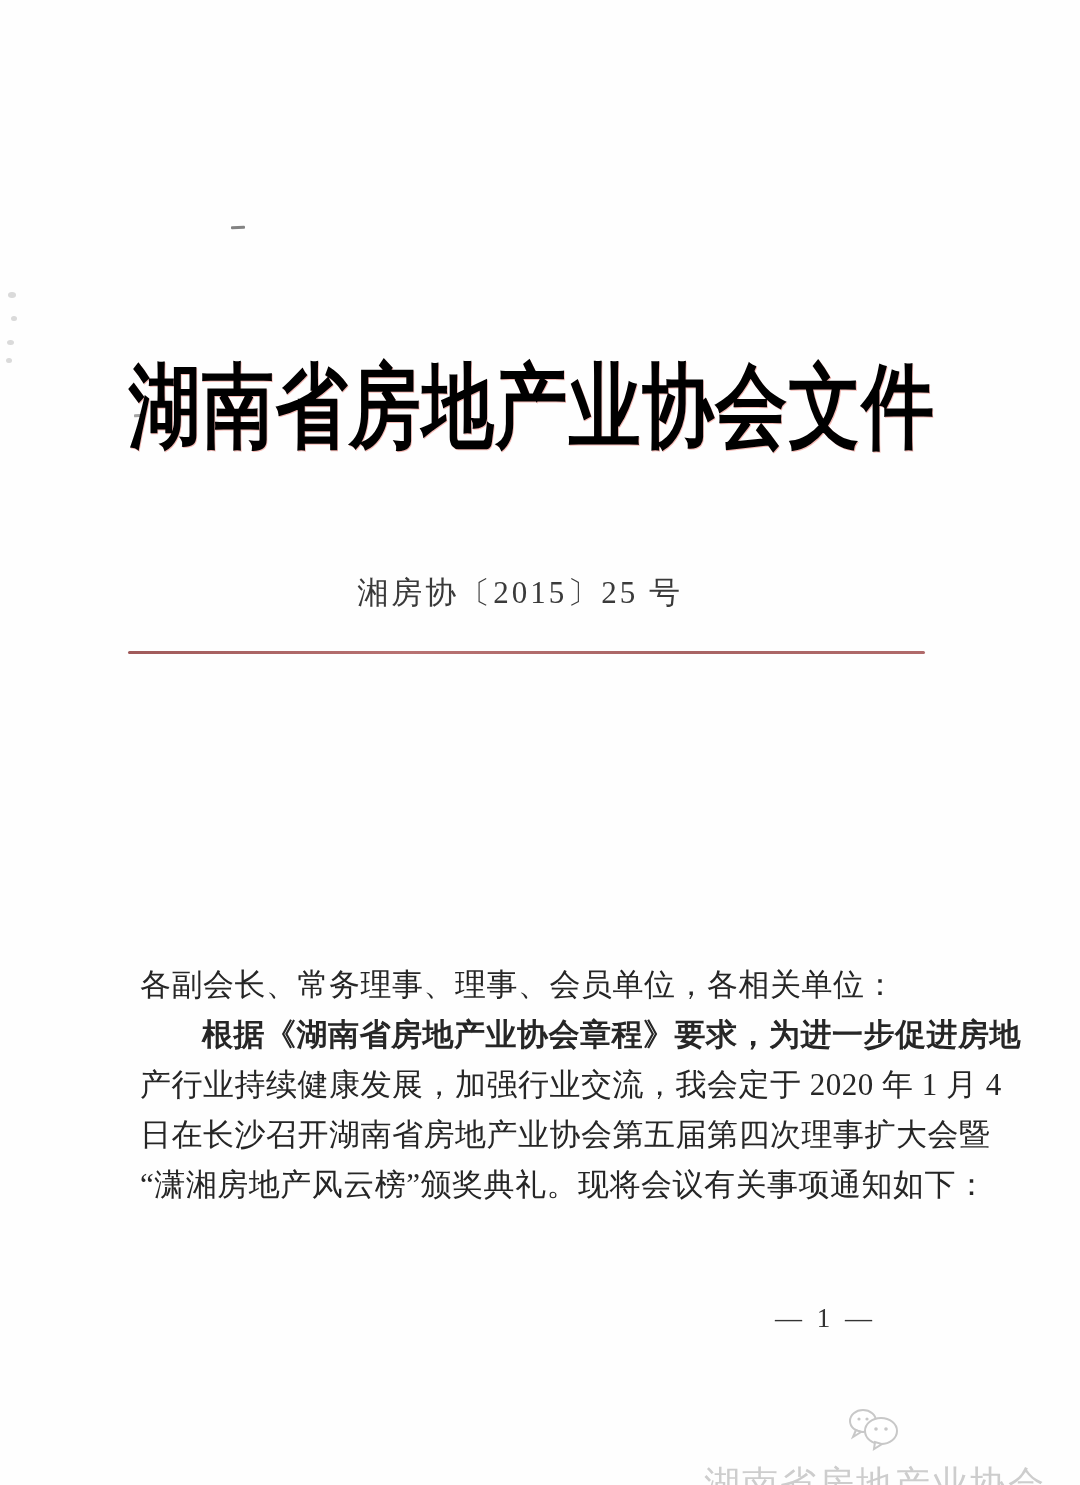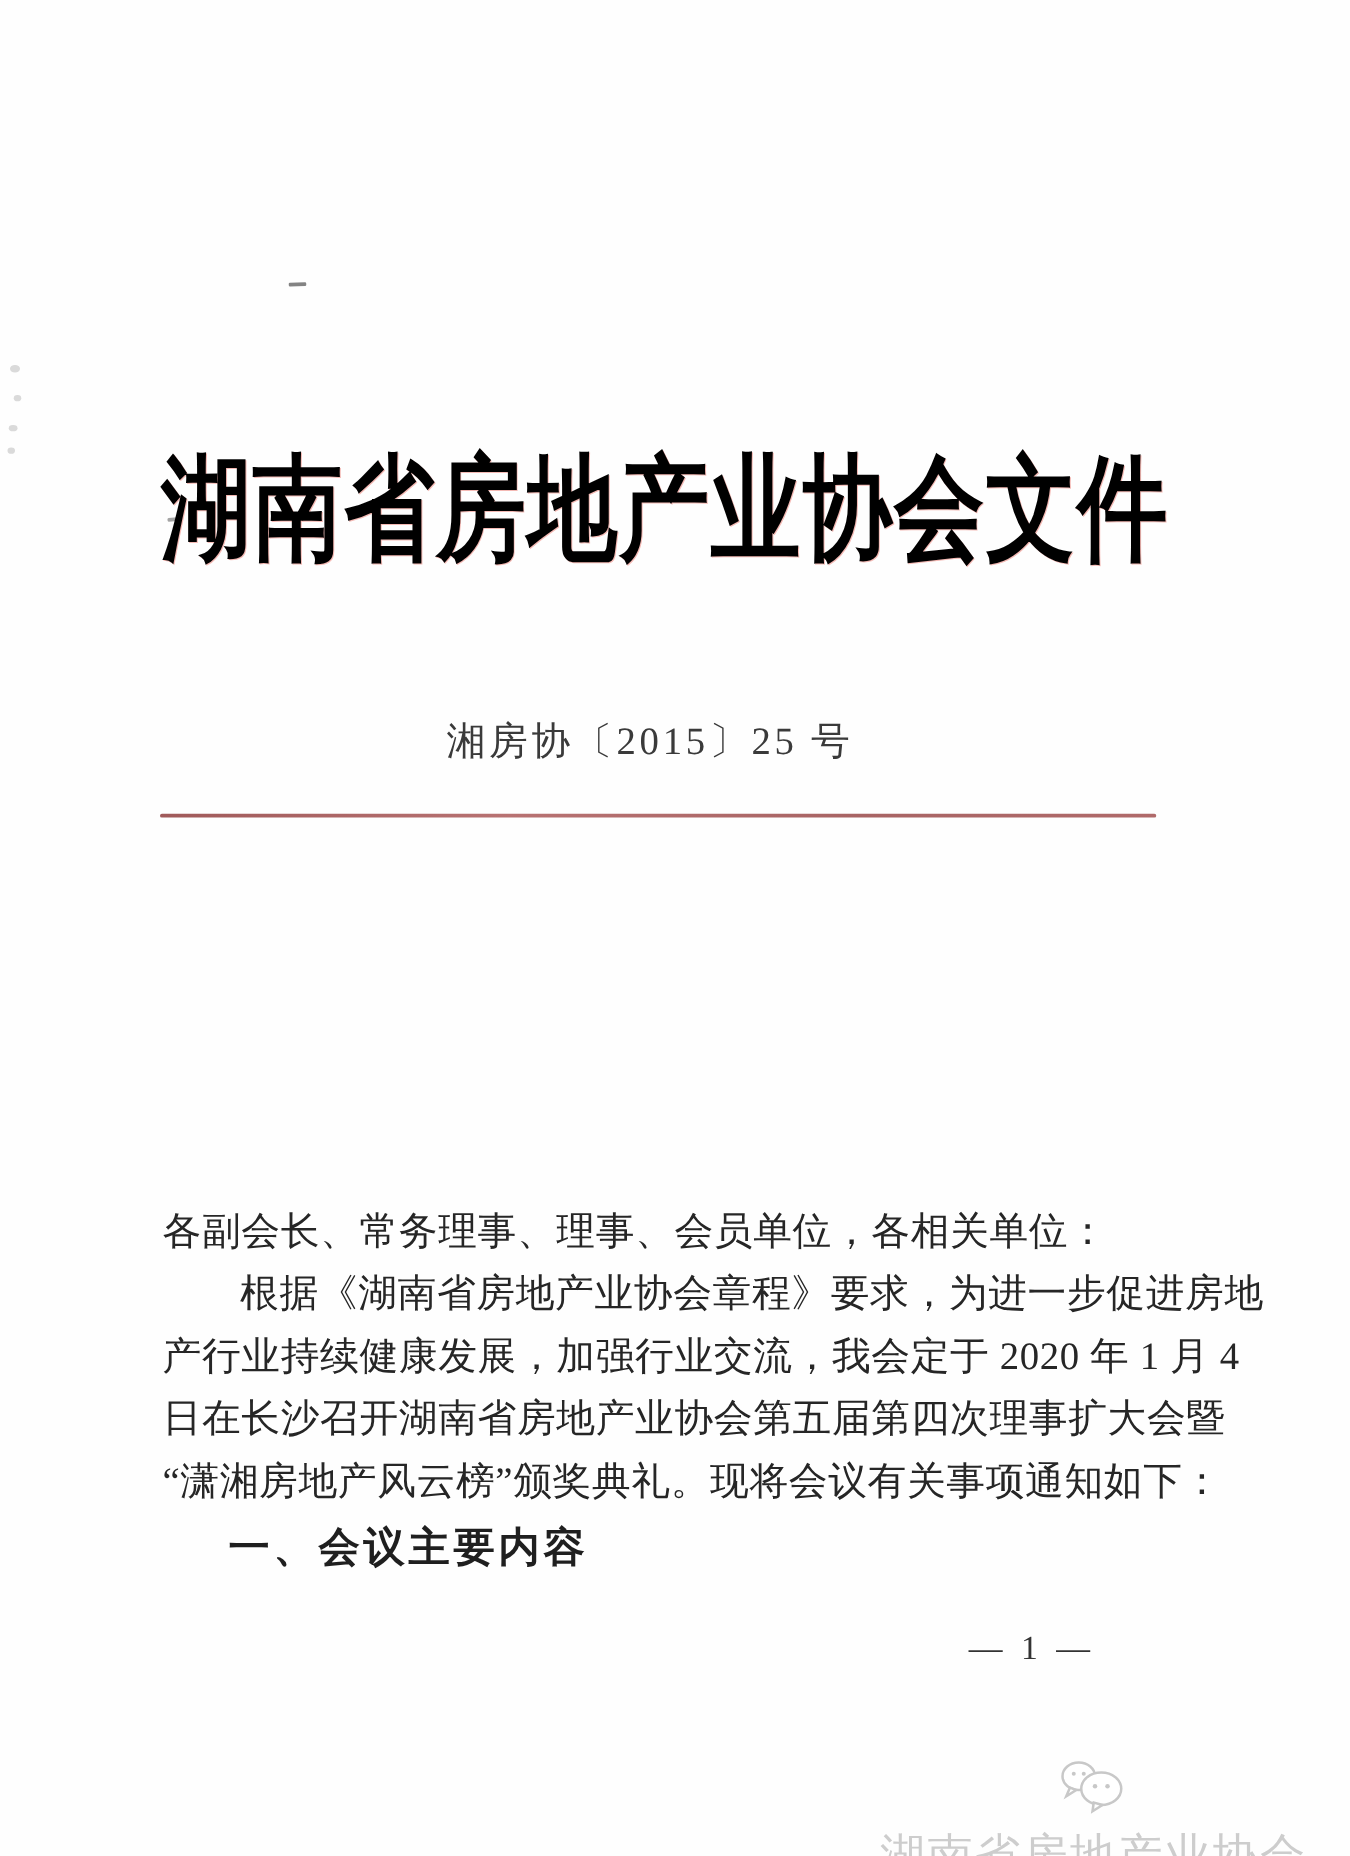--- a/index.html
+++ b/index.html
@@ -73,29 +73,29 @@
     font-size: 43px;
     line-height: 63px;
     color: #1d1d1d;
     letter-spacing: 1px;
     white-space: nowrap;
   }
 
   
   .body-text {
     position: absolute;
-    left: 130px; top: 960px;
+    left: 140px; top: 960px;
     width: 815px;
     font-size: 31px;
     line-height: 50px;
     color: #262626;
     letter-spacing: 0.5px;
   }
   .body-text .line { white-space: nowrap; height: 50px; }
-  .body-text .indent { text-indent: 2em; }
+  .body-text .indent { text-indent: 2em; font-weight: bold; }
   .section-heading {
     margin-top: 3px;
     font-family: "Liberation Sans", sans-serif;
     font-weight: bold;
     font-size: 33px;
     color: #1f1f1f;
     text-indent: 1.6em;
     letter-spacing: 3px;
     white-space: nowrap;
   }
@@ -152,21 +152,20 @@
 
   <div class="red-rule"></div>
 
 
   <div class="body-text">
     <div class="line">各副会长、常务理事、理事、会员单位，各相关单位：</div>
     <div class="line indent">根据《湖南省房地产业协会章程》要求，为进一步促进房地</div>
     <div class="line">产行业持续健康发展，加强行业交流，我会定于 2020 年 1 月 4</div>
     <div class="line">日在长沙召开湖南省房地产业协会第五届第四次理事扩大会暨</div>
     <div class="line">“潇湘房地产风云榜”颁奖典礼。现将会议有关事项通知如下：</div>
-    <div class="section-heading">一、会议主要内容</div>
   </div>
 
   <div class="page-number">— 1 —</div>
 
   <div class="watermark">
     <svg class="wechat-icon" viewBox="0 0 54 46" aria-hidden="true">
 
       <ellipse cx="15" cy="15" rx="13" ry="11"></ellipse>
       <path d="M8 24 L5 31 L13 26 Z"></path>
       <circle cx="11" cy="13" r="1.6"></circle>

